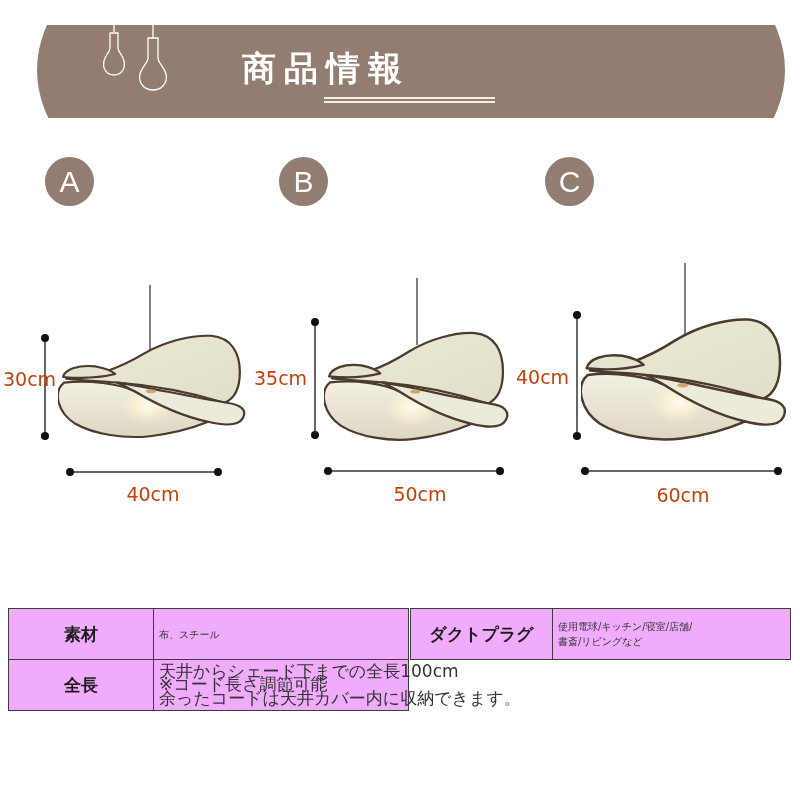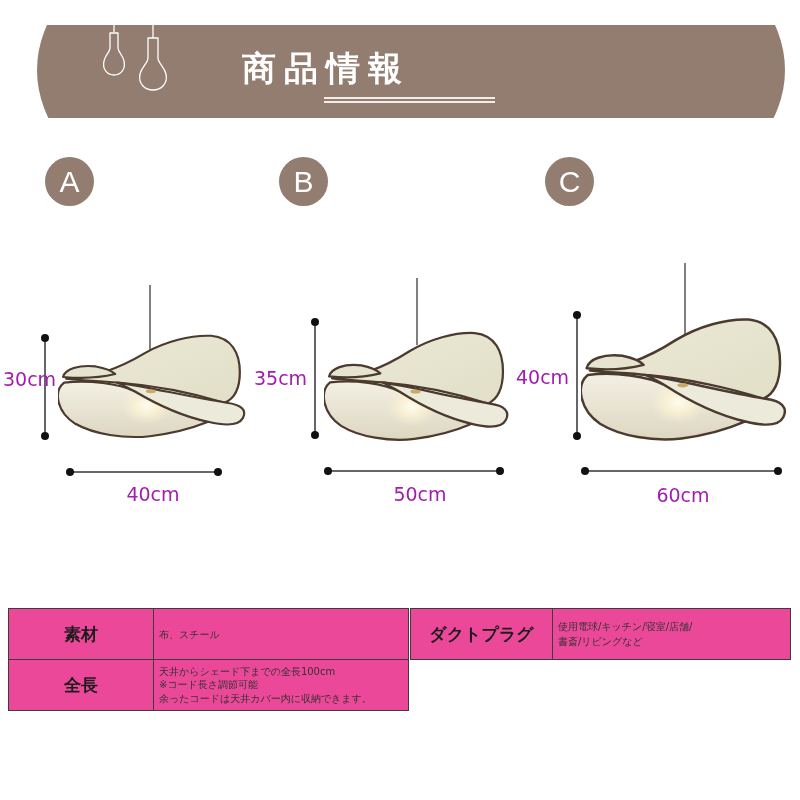--- a/index.html
+++ b/index.html
@@ -6,27 +6,27 @@
   body { width:800px; height:800px; position:relative; overflow:hidden;
          font-family:"DejaVu Sans", "Liberation Sans", sans-serif; color:#333; }
   .banner-clip { position:absolute; left:37px; top:25px; width:748px; height:93px; overflow:hidden; }
   .banner-ellipse { position:absolute; left:0; top:-151px; width:748px; height:392px; border-radius:50%; background:#937c70; }
   .banner-title { position:absolute; left:0; width:644px; top:46px; text-align:center;
                   font-size:34px; font-weight:bold; color:#ffffff; letter-spacing:8px; padding-left:8px; box-sizing:border-box;
                   line-height:44px; }
   .title-underline { position:absolute; left:324px; width:171px; height:2px; background:#f3ece8; }
   .badge { position:absolute; width:49px; height:49px; border-radius:50%; background:#937c70;
            color:#fff; font-family:"Liberation Sans", sans-serif; font-size:30px; line-height:49px; text-align:center; }
-  .dim-label { position:absolute; font-family:"DejaVu Sans", sans-serif; font-size:19px; color:#a21caf; line-height:22px; white-space:nowrap; }
+  .dim-label { position:absolute; font-family:"DejaVu Sans", sans-serif; font-size:19px; color:#c2410c; line-height:22px; white-space:nowrap; }
   .dim-label.center { transform:translateX(-50%); }
-  .spec-table { position:absolute; top:608px; border-collapse:collapse; background:#ec4899; table-layout:fixed;padding-left:40px; }
+  .spec-table { position:absolute; top:608px; border-collapse:collapse; background:#f0abfc; table-layout:fixed;padding-left:40px; }
   .spec-table td { border:1.5px solid #3c3c3c; height:50px; padding:0; vertical-align:middle; }
   .spec-head { text-align:center; font-weight:bold; font-size:17px; color:#1b1b1b; }
   .spec-val { text-align:left; padding-left:5px !important; font-size:10px; color:#333; line-height:15px; }
-  .spec-val.small { font-size:10px; line-height:13.5px; }
+  .spec-val.small { font-size:17px; line-height:13.5px; }
   .spec-val span { display:block; white-space:nowrap; }
   svg.art { position:absolute; left:0; top:0; }
 </style>
 </head>
 <body>
 
 <div class="banner-clip">
   <div class="banner-ellipse"></div>
 </div>
 

